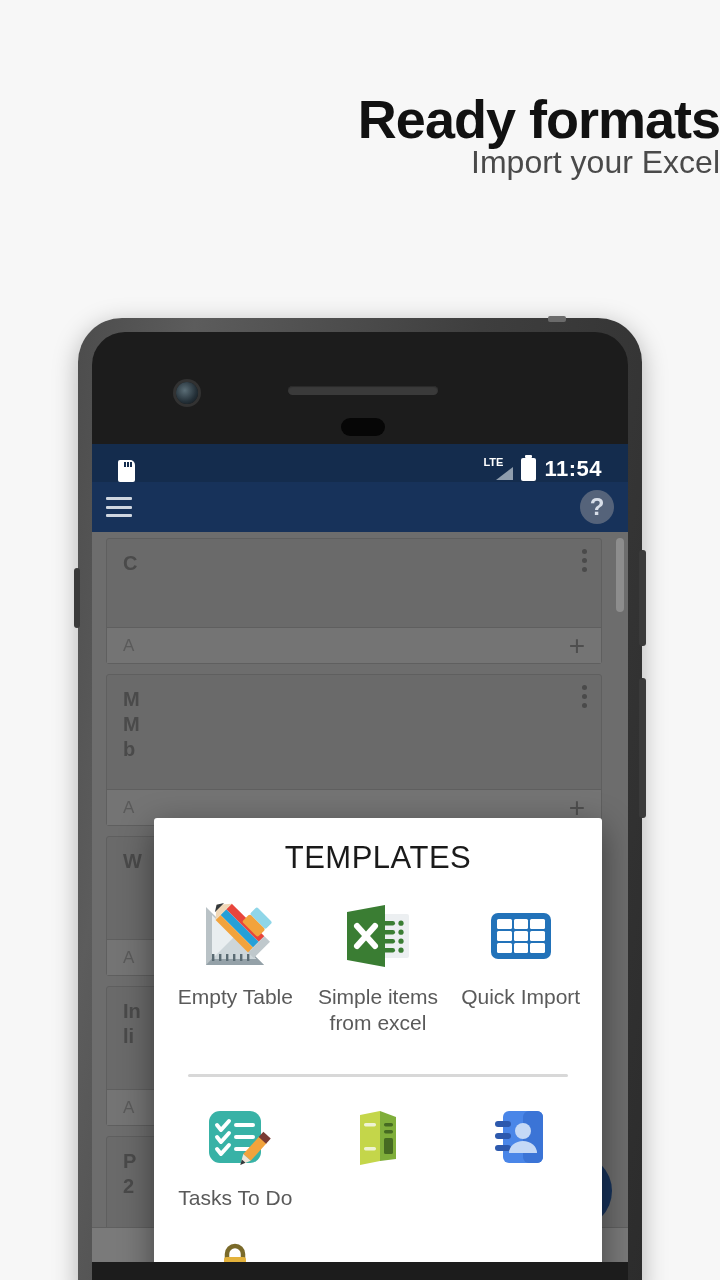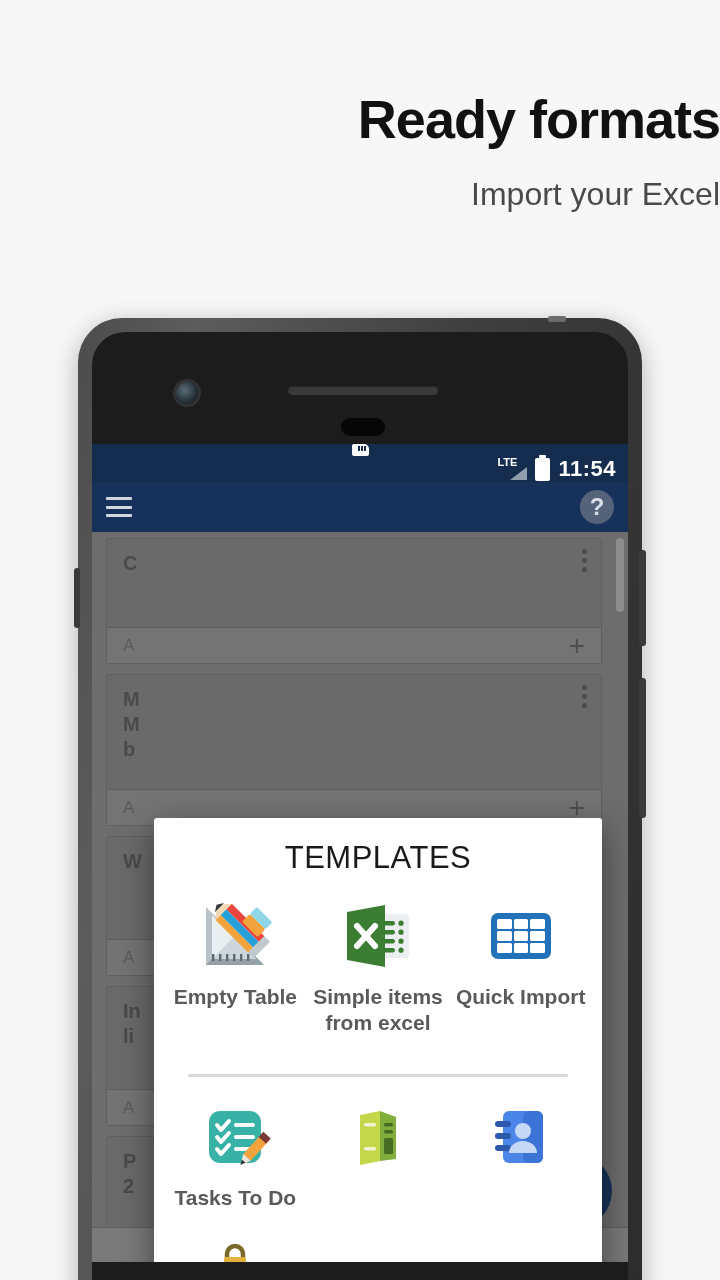--- a/index.html
+++ b/index.html
@@ -9,21 +9,21 @@
     font-family:"Liberation Sans","DejaVu Sans",sans-serif;
     position:relative;
   }
   
   .promo{position:absolute;top:0;left:0;width:720px;text-align:right;}
   .promo-title{
     margin-top:92px;font-size:54px;font-weight:bold;color:#111111;
     letter-spacing:-1px;line-height:1;
   }
   .promo-sub{
-    margin-top:32px;font-size:32px;color:#4a4a4a;font-weight:normal;line-height:1;
+    font-size:32px;color:#4a4a4a;font-weight:normal;line-height:1;
   }
   
   .phone{
     position:absolute;left:78px;top:318px;width:564px;height:980px;
     background:linear-gradient(100deg,#4c4c4c 0%,#5c5c5c 16%,#3e3e3e 55%,#2c2c2c 100%);
     border-radius:44px 44px 0 0;
     box-shadow:0 6px 26px rgba(0,0,0,.28);
   }
   .phone-inner{
     position:absolute;left:14px;top:14px;width:536px;height:966px;
@@ -36,22 +36,22 @@
   .cam{position:absolute;left:84px;top:50px;width:22px;height:22px;border-radius:50%;
        background:radial-gradient(circle at 40% 38%,#5a6d76 0%,#243038 60%,#101418 100%);
        box-shadow:0 0 0 3px #323232;}
   .speaker{position:absolute;left:196px;top:54px;width:150px;height:9px;border-radius:5px;
        background:#3a3a3a;box-shadow:inset 0 1px 1px #2a2a2a;}
   .sensor{position:absolute;left:249px;top:86px;width:44px;height:18px;border-radius:9px;background:#060606;}
   .topnotch{position:absolute;left:470px;top:-2px;width:18px;height:6px;background:#6b6b6b;border-radius:2px;}
   
   .screen{position:absolute;left:0;top:112px;width:536px;height:818px;background:#6f6f6f;overflow:hidden;}
   
-  .statusbar{position:relative;height:38px;background:#142c4d;display:flex;align-items:center;
-             padding:0 12px;box-sizing:border-box;flex-direction:column;}
+  .statusbar{position:relative;height:38px;background:#142c4d;display:flex;align-items:flex-end;
+             padding:0 26px;box-sizing:border-box;}
   .sb-right{margin-left:auto;display:flex;align-items:center;gap:8px;}
   .sd-icon{width:17px;height:22px;background:#fff;border-radius:2px 5px 2px 2px;position:relative;}
   .sd-icon::after{content:"";position:absolute;right:2px;top:2px;width:9px;height:5px;
      background:repeating-linear-gradient(90deg,#142c4d 0 1.5px,#fff 1.5px 3px);}
   .lte-wrap{position:relative;width:30px;height:24px;}
   .lte-txt{position:absolute;left:0;top:0;font-size:11px;font-weight:bold;color:#fff;line-height:1;}
   .lte-tri{position:absolute;right:0;bottom:1px;width:0;height:0;
            border-left:17px solid transparent;border-bottom:13px solid #8f9dad;}
   .battery{width:15px;height:23px;background:#fff;border-radius:2px;position:relative;}
   .battery::before{content:"";position:absolute;left:4px;top:-3px;width:7px;height:3px;background:#fff;border-radius:1px;}
@@ -81,21 +81,21 @@
   .bottombar{position:absolute;left:0;bottom:0;width:536px;height:34px;background:#7a7a7a;
              border-top:1px solid #606060;}
   .bb-item{position:absolute;top:6px;font-size:15px;font-weight:bold;color:#3c3c3c;}
   
   .dialog{position:absolute;left:62px;top:374px;width:448px;background:#ffffff;border-radius:3px;
           box-shadow:0 10px 34px rgba(0,0,0,.45);overflow:hidden;}
   .dlg-title{text-align:center;font-size:31px;color:#1a1a1a;padding:22px 0 16px;font-weight:normal;letter-spacing:.5px;}
   .grid{display:flex;flex-wrap:wrap;padding:0 10px 14px;box-sizing:border-box;}
   .cell{width:33.333%;box-sizing:border-box;text-align:center;padding:4px 4px 14px;}
   .cell .ico{height:80px;display:flex;align-items:center;justify-content:center;}
-  .cell .lbl{margin-top:8px;font-size:21px;font-weight:bold;color:#5a5a5a;line-height:26px;}
+  .cell .lbl{margin-top:8px;font-size:21px;font-weight:normal;color:#5a5a5a;line-height:26px;}
   .divider{height:3px;background:#d8d8d8;margin:10px 34px 16px;border-radius:2px;}
   
   svg{display:block;}
 </style>
 </head>
 <body>
 
 <div class="promo">
   <div class="promo-title">Ready formats</div>
   <div class="promo-sub">Import your Excel</div>

